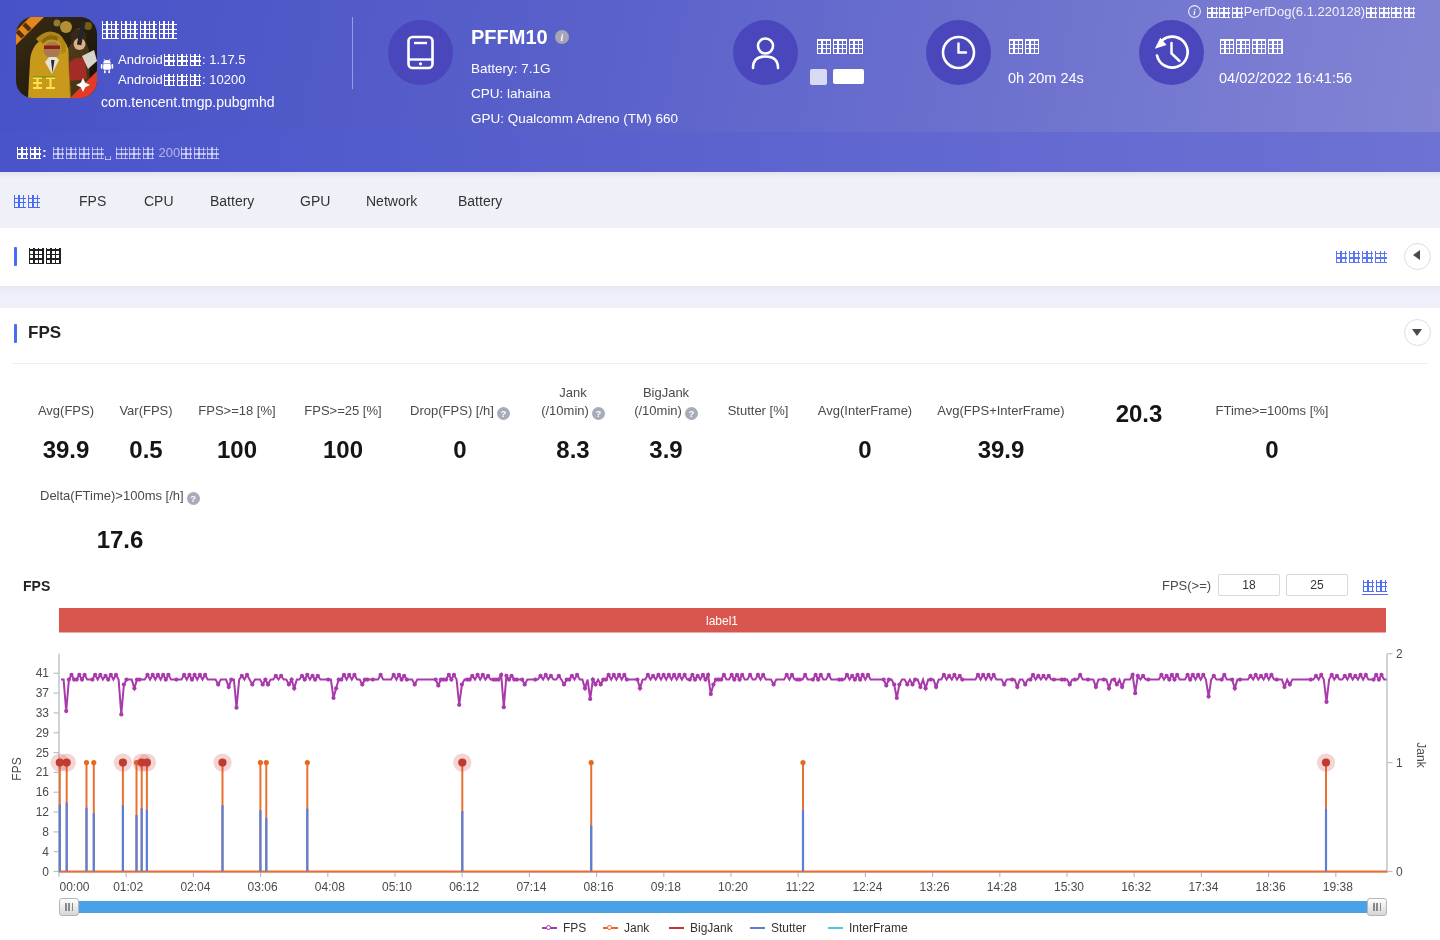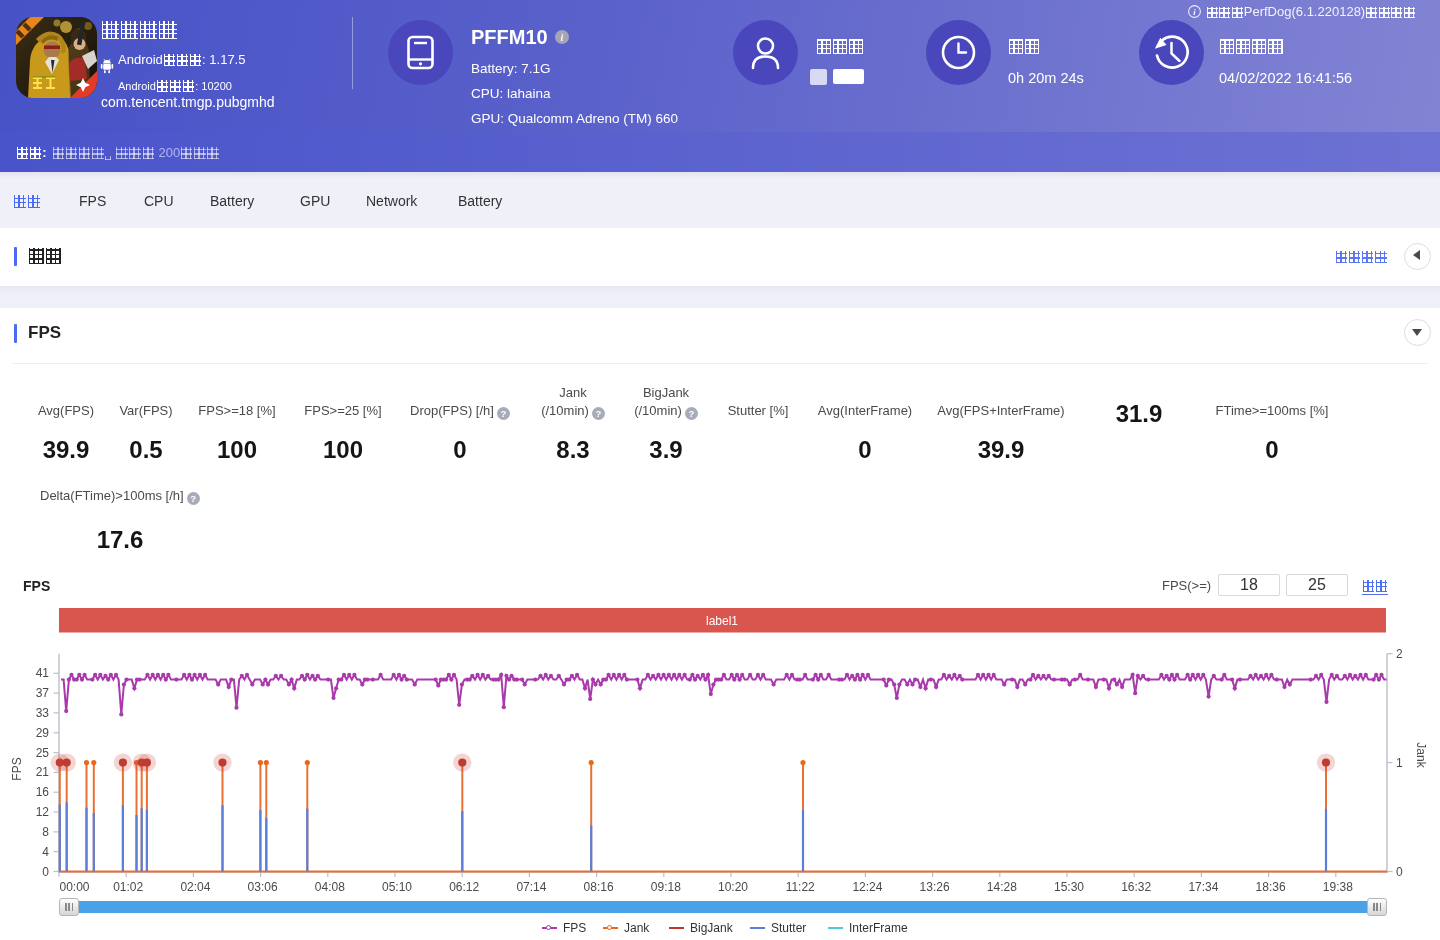--- a/index.html
+++ b/index.html
@@ -23,21 +23,21 @@
 .cbtn { position:absolute; width:27px; height:27px; border:1px solid #dcdce2; border-radius:50%;
  background:#fff; }
 .q { display:inline-block; width:13px; height:13px; border-radius:50%; background:#a8abb8;
  color:#fff; font-size:9.5px; font-weight:bold; text-align:center; line-height:13px;
  vertical-align:-2px; margin-left:3px; }
 .stat { position:absolute; top:0; transform:translateX(-50%); text-align:center; width:220px; }
 .slab { font-size:13px; color:#4a4a4a; line-height:18px; height:36px; display:flex; flex-direction:column; justify-content:flex-end; align-items:center; }
 .sval { font-size:24px; font-weight:bold; color:#151515; margin-top:16px; }
 .t12 { font-size:12px; fill:#4a4a4a; font-family:"Liberation Sans",sans-serif; }
 input { position:absolute; width:62px; height:22px; border:1px solid #d9d9d9; border-radius:2px;
- text-align:center; font-size:16px; color:#333; font-family:"Liberation Sans",sans-serif; }
+ text-align:center; font-size:12px; color:#333; font-family:"Liberation Sans",sans-serif; }
 .hnd { position:absolute; top:898px; width:20px; height:18px; border:1px solid #b5b5b5; border-radius:3px;
  background:linear-gradient(180deg,#fefefe,#d6d6d6); }
 .hnd i { position:absolute; left:50%; top:4px; width:1.5px; height:8px; background:#888; }
 .leg { position:absolute; top:921px; height:14px; font-size:12px; color:#333; }
 .lline { display:inline-block; width:15px; height:2px; vertical-align:3px; margin-right:6px; }
 .lcirc { display:inline-block; position:relative; width:15px; height:2px; vertical-align:3px; margin-right:6px; }
 .lcirc i { position:absolute; left:4px; top:-2.5px; width:5px; height:5px; border-radius:50%; border:1.6px solid; background:#fff; }
 </style></head><body>
 
 <div id="hdr">
@@ -89,21 +89,21 @@
 <rect x="3.2" y="6.1" width="7.6" height="5.6" rx="1"></rect>
 <rect x="0.8" y="6.1" width="1.7" height="4.6" rx="0.8"></rect>
 <rect x="11.5" y="6.1" width="1.7" height="4.6" rx="0.8"></rect>
 <rect x="4" y="12.2" width="1.7" height="3" rx="0.8"></rect>
 <rect x="8.3" y="12.2" width="1.7" height="3" rx="0.8"></rect>
 <line x1="4" y1="1.2" x2="5" y2="2.8" stroke="#fff" stroke-width="0.9"></line>
 <line x1="10" y1="1.2" x2="9" y2="2.8" stroke="#fff" stroke-width="0.9"></line>
       </g>
     </svg>
 <div class="abs" style="left:118px;top:52px;font-size:13px">Android<i class="c" style="width:11.5px;height:11.8px;"></i><i class="c" style="width:11.5px;height:11.8px;"></i><i class="c" style="width:11.5px;height:11.8px;"></i>: 1.17.5</div>
-<div class="abs" style="left:118px;top:80px;font-size:11px">Android<i class="c" style="width:11.5px;height:11.8px;"></i><i class="c" style="width:11.5px;height:11.8px;"></i><i class="c" style="width:11.5px;height:11.8px;"></i>: 10200</div>
+<div class="abs" style="left:118px;top:72px;font-size:13px">Android<i class="c" style="width:11.5px;height:11.8px;"></i><i class="c" style="width:11.5px;height:11.8px;"></i><i class="c" style="width:11.5px;height:11.8px;"></i>: 10200</div>
 <div class="abs" style="left:101px;top:94px;font-size:14px">com.tencent.tmgp.pubgmhd</div>
 <div class="abs" style="left:352px;top:17px;width:1px;height:72px;background:rgba(255,255,255,0.4)"></div>
 <svg width="65" height="65" viewBox="0 0 65 65" style="position:absolute;left:388px;top:20px">
 <circle cx="32.5" cy="32.5" r="32.5" fill="#4a47bd"></circle>
 <rect x="20.5" y="17" width="24" height="31" rx="4" fill="none" stroke="#fff" stroke-width="2.6"></rect>
 <line x1="26" y1="23" x2="39" y2="23" stroke="#fff" stroke-width="2.4"></line>
 <line x1="21" y1="39.5" x2="44" y2="39.5" stroke="#fff" stroke-width="2.4"></line>
 <circle cx="32.5" cy="43.8" r="1.6" fill="#fff"></circle>
     </svg>
 <div class="abs" style="left:471px;top:26px;font-size:20px;font-weight:bold">PFFM10
@@ -230,21 +230,21 @@
         </div>
         <div class="sval">0</div>
       </div>
       <div class="stat" style="left:1001px">
 <div class="slab">
           <div>Avg(FPS+InterFrame)</div>
         </div>
         <div class="sval">39.9</div>
       </div>
       <div class="stat" style="left:1139px">
-        <div class="sval">31.9</div>
+        <div class="sval">20.3</div>
       </div>
       <div class="stat" style="left:1272px">
 <div class="slab">
           <div>FTime&gt;=100ms [%]</div>
         </div>
         <div class="sval">0</div>
       </div>
     </div>
 <div class="abs" style="left:40px;top:180px;font-size:13px;color:#4a4a4a">Delta(FTime)&gt;100ms [/h]<span class="q">?</span></div>
 <div class="abs" style="left:120px;top:218px;transform:translateX(-50%);font-size:24px;font-weight:bold;color:#151515">17.6</div>

